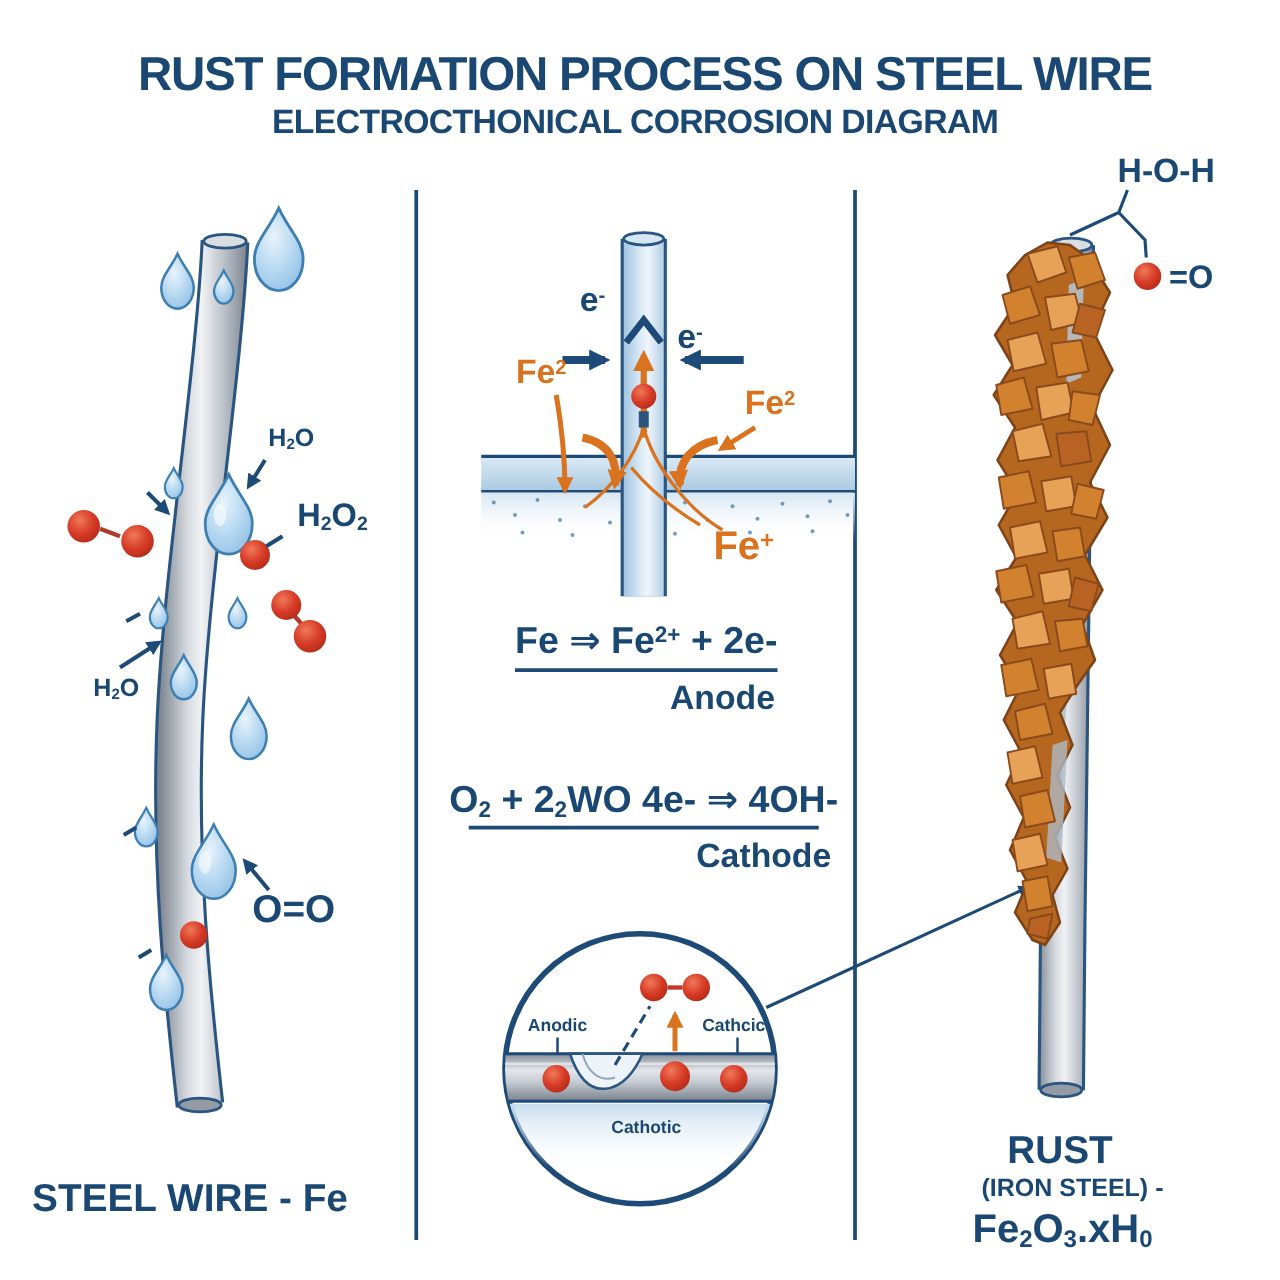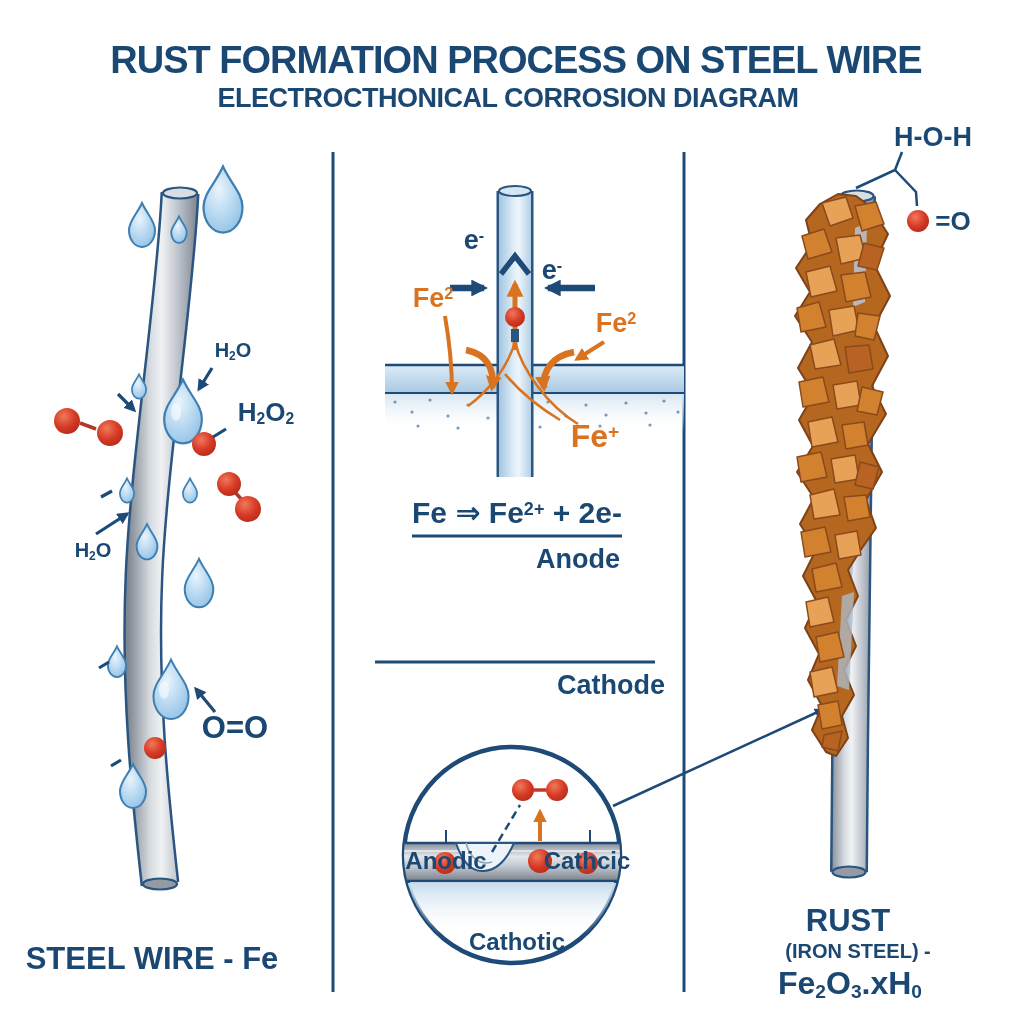--- a/index.html
+++ b/index.html
@@ -12,21 +12,21 @@
   .sub{font-size:60%;vertical-align:-0.22em;font-weight:bold;}
   .sup{font-size:60%;vertical-align:0.45em;font-weight:bold;}
   .title{font-size:38px;letter-spacing:-1px;}
   .subtitle{font-size:27px;letter-spacing:-0.5px;}
   .big{font-size:31px;text-align:right;}
   .eq{font-size:30px;}
   .lab28{font-size:20px;text-align:center;}
   .lab27{font-size:27px;}
   .lab26{font-size:26px;}
   .lab25{font-size:32px;}
-  .inset-lab{font-size:24px;margin-top:41px;}
+  .inset-lab{font-size:14px;}
 </style>
 </head>
 <body>
 
 <div class="canvas">
 
 <svg width="1024" height="1024" viewBox="0 0 1024 1024">
   <defs>
     <linearGradient id="steelL" x1="128" y1="0" x2="202" y2="0" gradientUnits="userSpaceOnUse">
       <stop offset="0" stop-color="#7e8690"></stop>
@@ -294,20 +294,21 @@
   <div class="t big" style="left:152px;top:958px">STEEL WIRE - Fe</div>
 
   <div class="t lab27" style="left:474px;top:240px"><span>e</span><span class="sup">-</span></div>
   <div class="t lab27" style="left:552px;top:270px"><span>e</span><span class="sup">-</span></div>
   <div class="t lab27 orange" style="left:433px;top:298px"><span>Fe</span><span class="sup">2</span></div>
   <div class="t lab27 orange" style="left:616px;top:323px"><span>Fe</span><span class="sup">2</span></div>
   <div class="t lab25 orange" style="left:595px;top:436px"><span>Fe</span><span class="sup">+</span></div>
 
   <div class="t eq" style="left:517px;top:513px"><span>Fe ⇒ Fe</span><span class="sup">2+</span><span> + 2e-</span></div>
   <div class="t lab27" style="left:578px;top:559px">Anode</div>
+  <div class="t eq" style="left:515px;top:641px"><span>O</span><span class="sub">2</span><span> + 2</span><span class="sub">2</span><span>WO 4e- ⇒ 4OH-</span></div>
   <div class="t lab27" style="left:611px;top:685px">Cathode</div>
 
   <div class="t inset-lab" style="left:446px;top:820px">Anodic</div>
   <div class="t inset-lab" style="left:587px;top:820px">Cathcic</div>
   <div class="t inset-lab" style="left:517px;top:901px">Cathotic</div>
 
   <div class="t lab27" style="left:933px;top:137px">H-O-H</div>
   <div class="t lab26" style="left:953px;top:221px">=O</div>
   <div class="t big" style="left:848px;top:920px">RUST</div>
   <div class="t lab28" style="left:858px;top:951px">(IRON STEEL) -</div>

